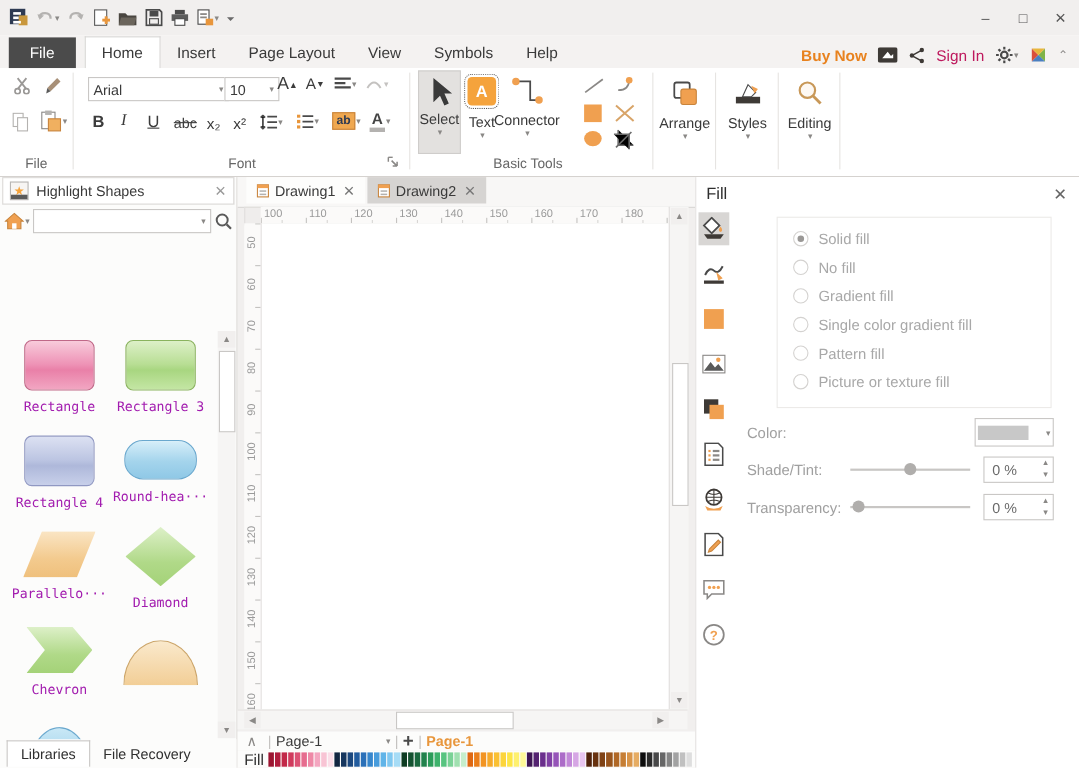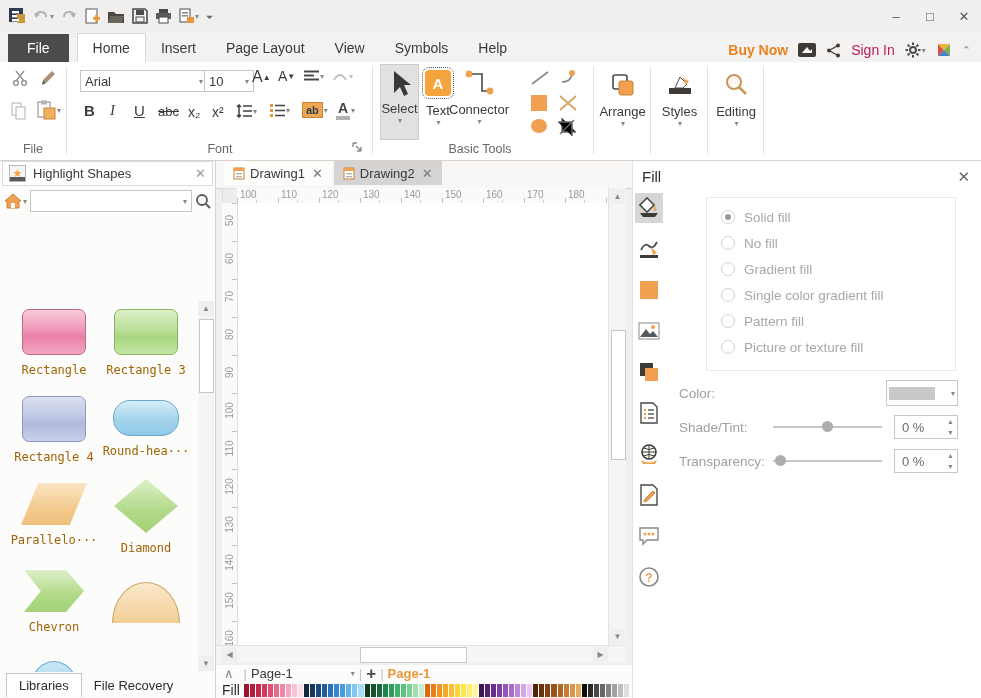--- a/index.html
+++ b/index.html
@@ -49,21 +49,21 @@
   .lib-bar{position:absolute;left:2px;right:2px;height:23px;background:#FFFFFF;border:1px solid #DCDAD8;
            display:flex;align-items:center;padding:0 6px;gap:7px;}
   .star-ico{width:15px;height:15px;background:#F7F5F3;border:1px solid #B8B6B4;position:relative;
             display:flex;align-items:center;justify-content:center;color:#F5A33C;font-size:11px;}
   .star-ico::after{content:"";position:absolute;left:0;right:0;bottom:0;height:4px;background:#5A5A5A;}
   .lib-bar .x{margin-left:auto;color:#999;font-size:13px;}
   #shape-area{position:absolute;left:0;right:18px;top:140px;height:371px;overflow:hidden;
               display:grid;grid-template-columns:92px 92px;grid-auto-rows:87px;padding:6px 0 0 8px;}
   .shape-cell{text-align:center;}
   .thumb{margin:2px auto 0;position:relative;}
-  .shape-label{font-family:"DejaVu Sans Mono",monospace;font-size:12px;color:#a16207;margin-top:8px;white-space:nowrap;}
+  .shape-label{font-family:"DejaVu Sans Mono",monospace;font-size:12px;color:#a21caf;margin-top:8px;white-space:nowrap;}
   .s-rect-pink{width:62px;height:44px;border-radius:7px;border:1px solid #C06888;
     background:linear-gradient(180deg,#F8CBDB 0%,#EE93B6 48%,#E980A8 60%,#F2A6C2 100%);}
   .s-rect-gray{width:62px;height:44px;border-radius:7px;border:1px solid #50545E;
     background:linear-gradient(180deg,#C3C7CD 0%,#8E939E 48%,#767B86 60%,#9BA0AA 100%);}
   .s-rect-green{width:62px;height:44px;border-radius:7px;border:1px solid #8AB35E;
     background:linear-gradient(180deg,#DDF0C8 0%,#B8DE94 48%,#A8D680 60%,#C4E6A4 100%);}
   .s-rect-blue{width:62px;height:44px;border-radius:7px;border:1px solid #9098C2;
     background:linear-gradient(180deg,#DCE1F2 0%,#BCC5E2 48%,#AEB8DA 60%,#C8D0EA 100%);}
   .s-stadium{width:64px;height:34px;margin-top:6px;border-radius:17px;border:1px solid #6AA8CE;
     background:linear-gradient(180deg,#D6EEF9 0%,#A4D4EC 55%,#8FC8E6 100%);}

